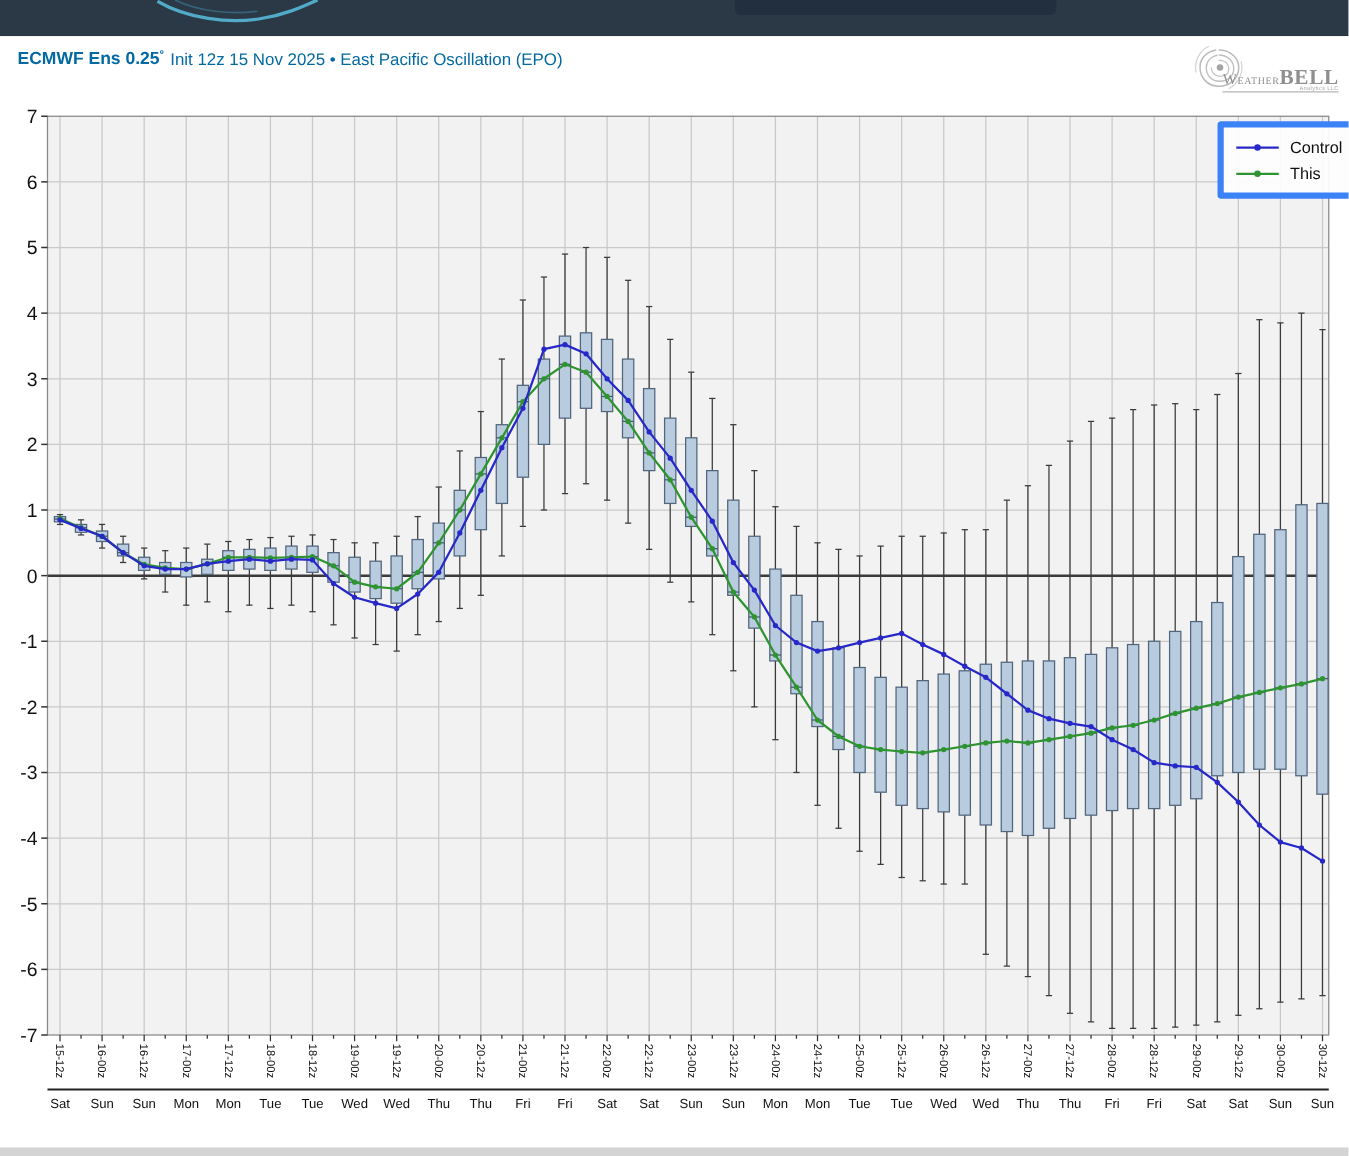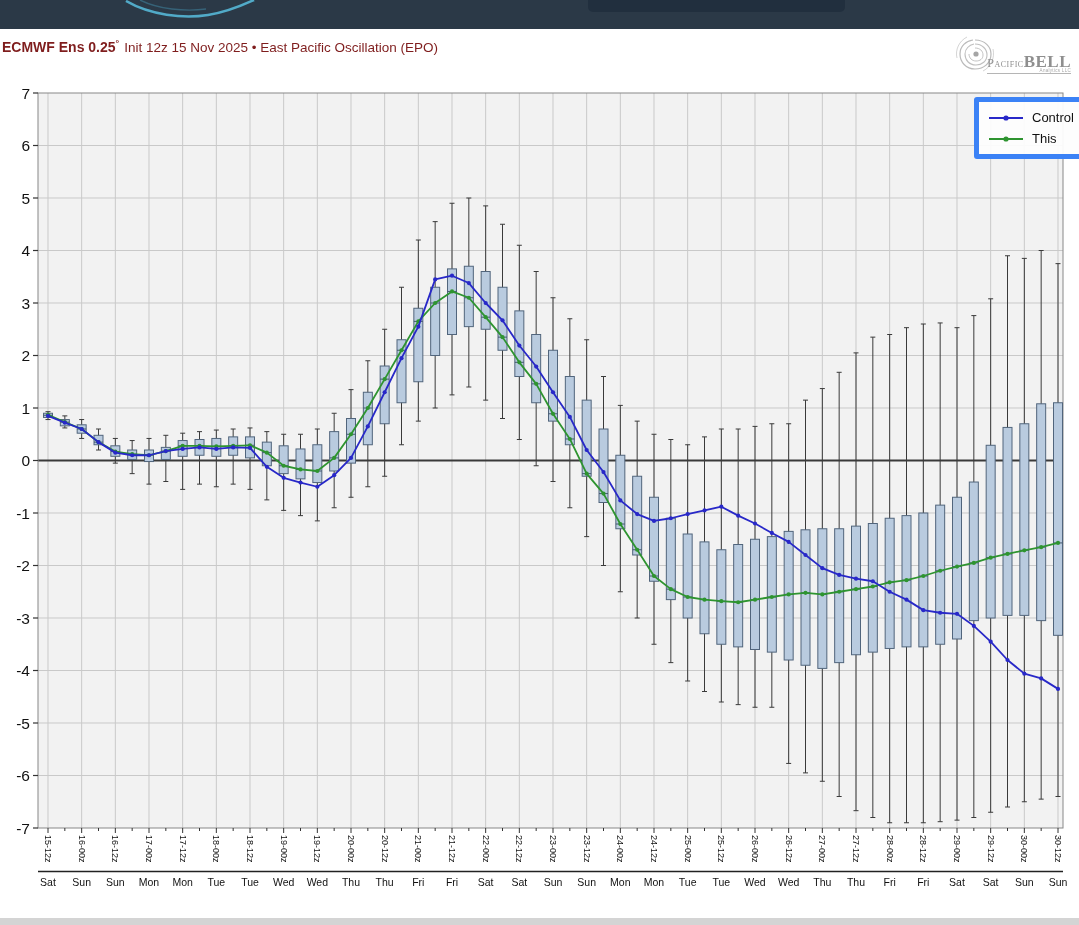--- a/index.html
+++ b/index.html
@@ -3,21 +3,21 @@
 <meta charset="utf-8">
 <style>
   html,body{margin:0;padding:0;background:#ffffff;font-family:"Liberation Sans",sans-serif;}
   #page{position:relative;width:1079px;height:925px;overflow:hidden;background:#ffffff;}
   
   #topbar{position:absolute;left:0;top:0;width:1079px;height:29px;background:#2b3947;}
   #topbar svg{position:absolute;left:0;top:0;}
   #topbar-button{position:absolute;left:588px;top:0;width:257px;height:12px;background:#212f3e;border-radius:0 0 5px 5px;}
   
   #header{position:absolute;left:0;top:29px;width:1079px;height:51px;background:#ffffff;}
-  #page-title{position:absolute;left:2px;top:9px;font-size:13.5px;color:#7f1d1d;white-space:nowrap;}
+  #page-title{position:absolute;left:14px;top:9px;font-size:13.5px;color:#0369a1;white-space:nowrap;}
   #page-title .t-bold{font-weight:bold;font-size:14px;}
   #page-title .t-deg{font-weight:bold;font-size:9px;vertical-align:super;}
   #page-title .t-rest{margin-left:5px;}
   #brand{position:absolute;right:8px;top:1px;width:118px;height:50px;}
   #brand .swirl{position:absolute;left:0;top:2px;}
   #brand .brand-text{position:absolute;right:0;top:22px;font-family:"Liberation Serif",serif;color:#8f8f8f;border-bottom:1px solid #b5b5b5;padding-bottom:1px;white-space:nowrap;}
   #brand .lg-weather{font-variant:small-caps;font-size:12px;letter-spacing:.5px;}
   #brand .lg-bell{font-size:17px;font-weight:bold;letter-spacing:.5px;}
   #brand .brand-sub{position:absolute;right:0;top:38px;font-size:4.5px;color:#a8a8a8;letter-spacing:.3px;}
   
@@ -52,21 +52,21 @@
       <svg class="swirl" width="44" height="44" viewBox="0 0 44 44">
         <g fill="none" stroke="#a9a9a9">
           <path d="M22,8 C32,8 38,15 38,22 C38,31 31,37 22,37 C13,37 7,30 7,22 C7,14 13,9 20,8" stroke-width="1.2" opacity=".8"></path>
           <path d="M22,12 C29,12 34,17 34,23 C34,29 29,33 23,33 C16,33 12,28 12,22 C12,17 16,13 21,12" stroke-width="1.1" opacity=".75"></path>
           <path d="M22,16 C27,16 30,19 30,23 C30,27 27,29 23,29 C19,29 16,26 16,22" stroke-width="1" opacity=".7"></path>
           <circle cx="23" cy="22" r="2.6" fill="#8f8f8f" stroke="none" opacity=".8"></circle>
           <path d="M4,26 C2,18 6,9 14,5" stroke-width="1" opacity=".5"></path>
           <path d="M40,17 C42,26 38,35 30,39" stroke-width="1" opacity=".5"></path>
         </g>
       </svg>
-      <div class="brand-text"><span class="lg-weather">Pacific</span><span class="lg-bell">BELL</span></div>
+      <div class="brand-text"><span class="lg-weather">Weather</span><span class="lg-bell">BELL</span></div>
       <div class="brand-sub">Analytics LLC</div>
     </div>
   </div>
 
   <svg id="chart" width="1079" height="925">
       <rect x="38" y="93" width="1025" height="735" fill="#f2f2f2"></rect>
       <line x1="38" y1="145.5" x2="1063" y2="145.5" stroke="#c9c9c9" stroke-width="1"></line>
       <line x1="38" y1="198" x2="1063" y2="198" stroke="#c9c9c9" stroke-width="1"></line>
       <line x1="38" y1="250.5" x2="1063" y2="250.5" stroke="#c9c9c9" stroke-width="1"></line>
       <line x1="38" y1="303" x2="1063" y2="303" stroke="#c9c9c9" stroke-width="1"></line>

